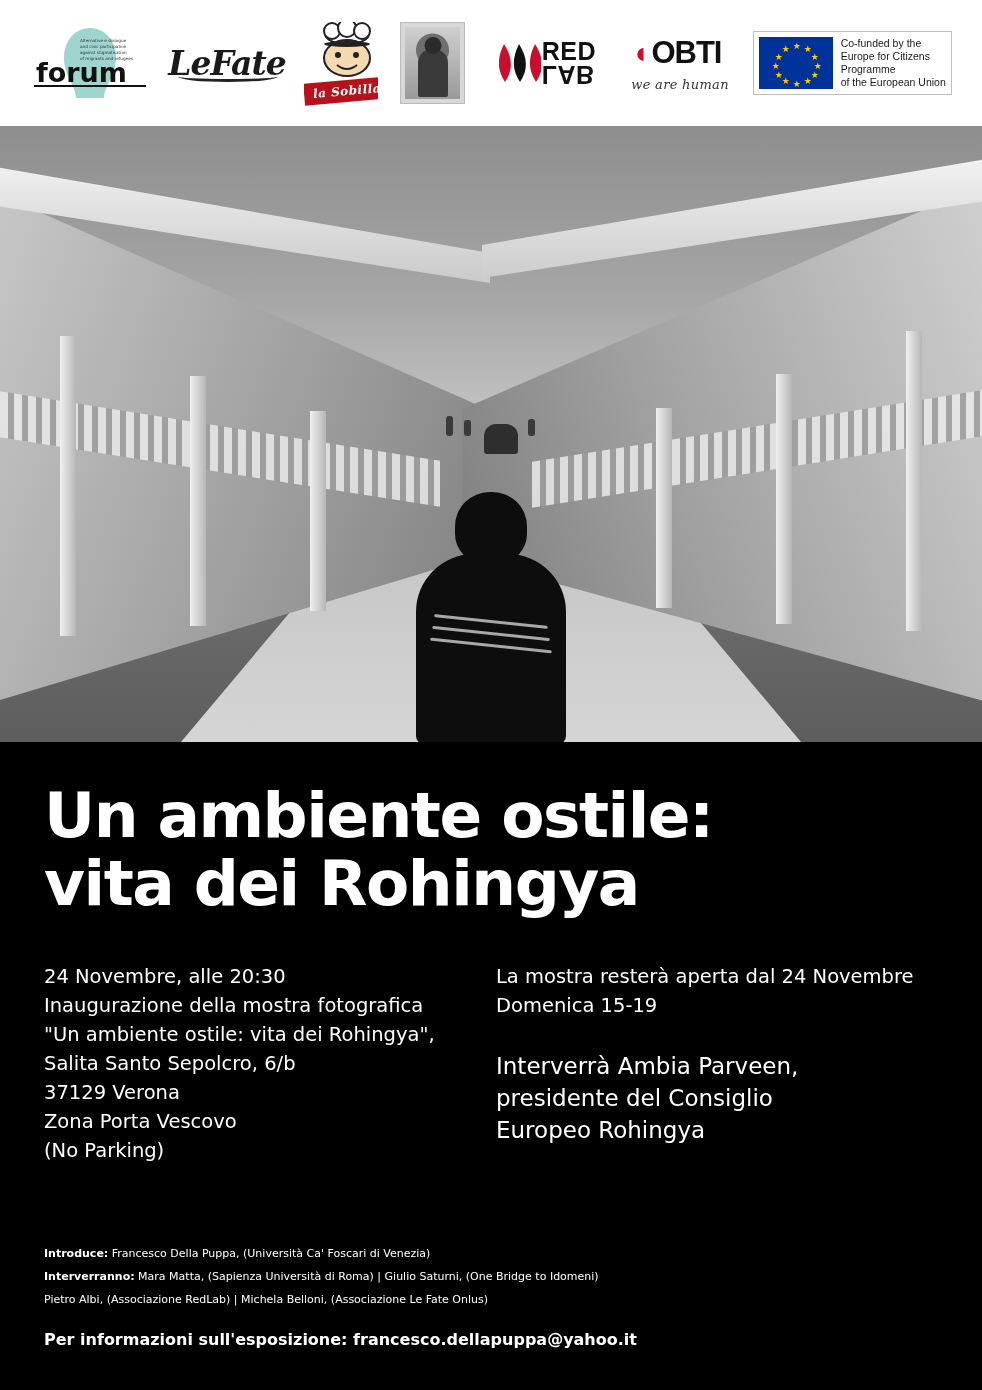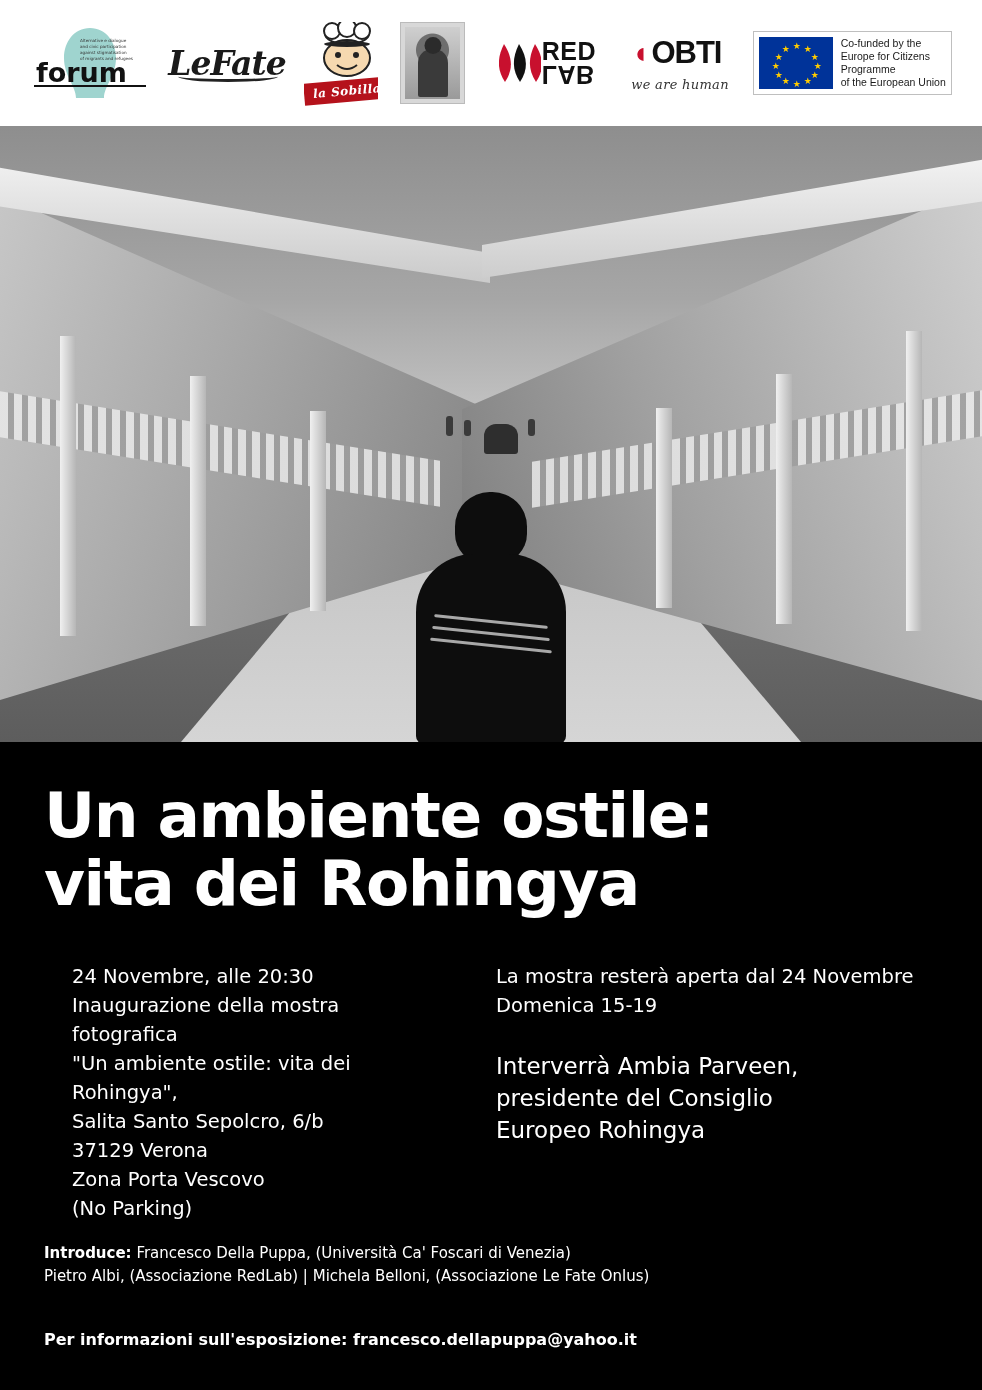--- a/index.html
+++ b/index.html
@@ -382,21 +382,20 @@
     gap: 52px;
   }
   .col-left { width: 400px; }
   .col-right { width: 430px; }
 
   .evt-line {
     font-family: "DejaVu Sans", sans-serif;
     font-size: 19.5px;
     line-height: 29px;
     color: #ffffff;
-    margin-left: 28px;
   }
   .evt-strong { font-weight: normal; }
 
   .hours-line {
     font-family: "DejaVu Sans", sans-serif;
     font-size: 19.5px;
     line-height: 29px;
     color: #ffffff;
   }
   .guest {
@@ -408,21 +407,21 @@
   }
 
   .credits {
     position: absolute;
     left: 44px;
     top: 500px;
     width: 890px;
   }
   .credit-line {
     font-family: "DejaVu Sans", sans-serif;
-    font-size: 15px;
+    font-size: 11px;
     line-height: 23px;
     color: #ffffff;
   }
   .credit-line b { font-weight: bold; }
   .info-line {
     position: absolute;
     left: 44px;
     top: 588px;
     font-family: "DejaVu Sans", sans-serif;
     font-weight: bold;
@@ -587,18 +586,22 @@
           <div>Europeo Rohingya</div>
         </div>
       </div>
     </div>
 
     <div class="credits">
       <div class="credit-line">
         <b>Introduce:</b>
         <span>Francesco Della Puppa, (Università Ca' Foscari di Venezia)</span>
       </div>
+      <div class="credit-line">
+        <b>Interverranno:</b>
+        <span>Mara Matta, (Sapienza Università di Roma) | Giulio Saturni, (One Bridge to Idomeni)</span>
+      </div>
       <div class="credit-line">Pietro Albi, (Associazione RedLab) | Michela Belloni, (Associazione Le Fate Onlus)</div>
     </div>
 
     <div class="info-line">Per informazioni sull'esposizione: francesco.dellapuppa@yahoo.it</div>
   </div>
 </div>
 
 </body></html>

